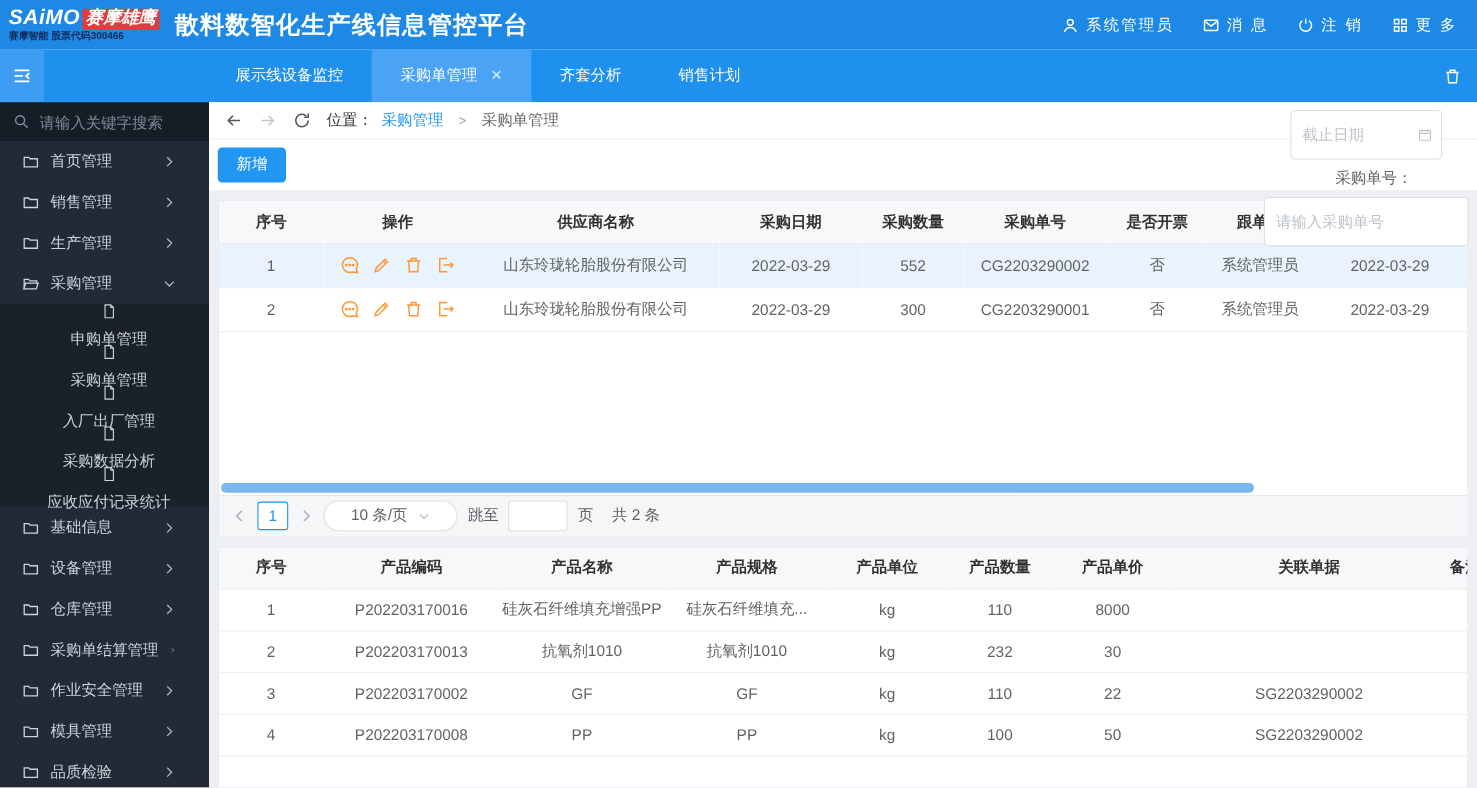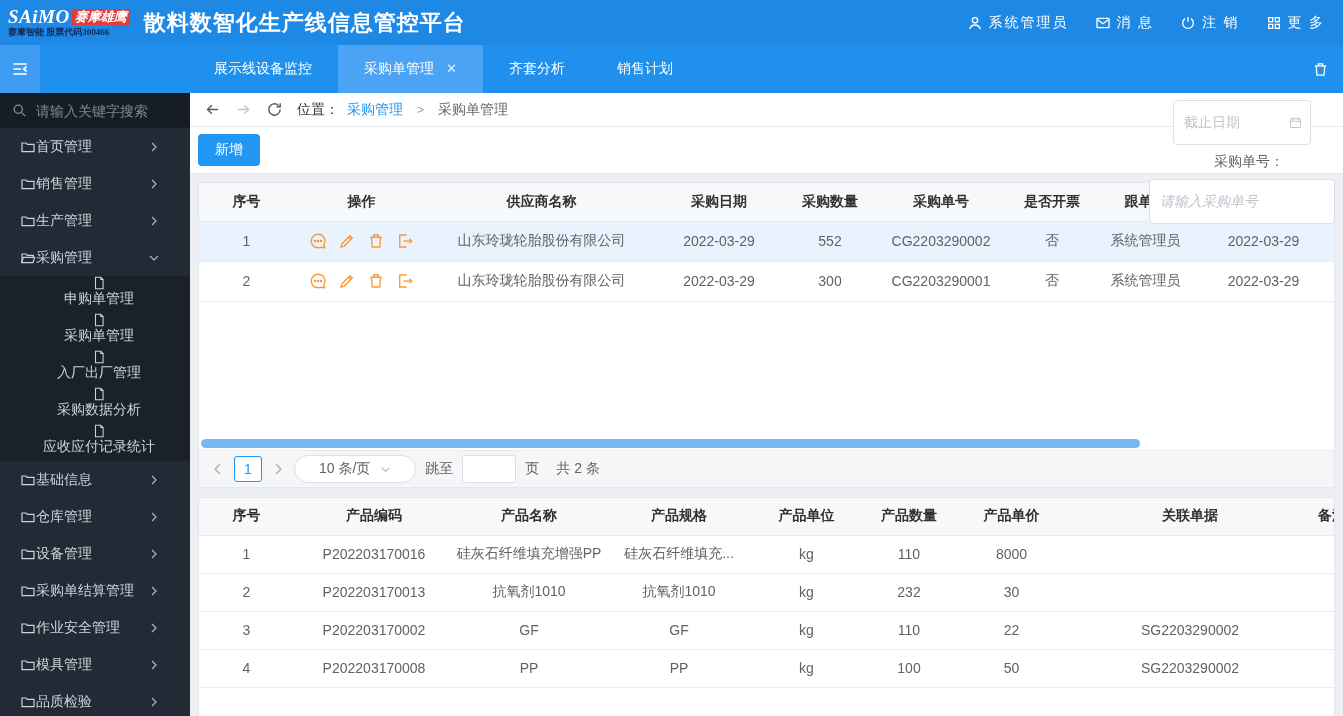--- a/index.html
+++ b/index.html
@@ -1,24 +1,24 @@
 <!DOCTYPE html>
 <html><head>
 <meta charset="utf-8">
 <style>
   * { box-sizing: border-box; margin: 0; padding: 0; }
   html, body { width: 1343px; height: 716px; overflow: hidden; }
   body { font-family: "Liberation Sans", "DejaVu Sans", sans-serif; font-size: 14px; color: #333; background: #edeff3; }
 
   
-  .topbar { height: 45px; background: #1e88e5; display: flex; align-items: center; padding: 0 18px 0 8px; color: #fff; font-family: Liberation Serif, serif; }
+  .topbar { height: 45px; background: #1e88e5; display: flex; align-items: center; padding: 0 18px 0 8px; color: #fff; }
   .logo { display: flex; flex-direction: column; justify-content: center; line-height: 1.05; margin-right: 14px; }
   .logo-top { display: flex; align-items: center; }
   .logo-saimo { font-style: italic; font-weight: bold; font-size: 19px; letter-spacing: .5px; }
-  .logo-badge { background: #e23b3b; color: #fff; font-size: 13px; font-weight: bold; font-style: italic; padding: 1px 3px; margin-left: 2px; }
+  .logo-badge { background: #e23b3b; color: #fff; font-size: 16px; font-weight: bold; font-style: italic; padding: 1px 3px; margin-left: 2px; }
   .logo-sub { font-size: 9px; color: rgba(15,25,60,.85); font-weight: bold; margin-top: 1px; white-space: nowrap; }
   .app-title { font-size: 22px; font-weight: bold; letter-spacing: 1px; white-space: nowrap; }
   .topbar-right { margin-left: auto; display: flex; align-items: center; gap: 26px; font-size: 14px; }
   .top-item { display: flex; align-items: center; gap: 6px; cursor: pointer; white-space: nowrap; letter-spacing: 2px; }
   .top-item svg { width: 16px; height: 16px; }
 
   
   .tabbar { height: 48px; background: #2090ef; display: flex; align-items: stretch; color: #fff; }
   .collapse-btn { width: 40px; background: #3e9df2; display: flex; align-items: center; justify-content: center; cursor: pointer; flex: 0 0 auto; }
   .collapse-btn svg { width: 20px; height: 20px; }
@@ -31,21 +31,21 @@
 
   
   .main { display: flex; height: 623px; }
 
   
   .sidebar { width: 190px; flex: 0 0 190px; background: #222a35; color: #ccd3db; overflow: hidden; }
   .side-search { height: 35px; background: #161d26; display: flex; align-items: center; padding: 0 12px; gap: 9px; justify-content: center; }
   .side-search svg { width: 15px; height: 15px; color: #8a93a0; flex: 0 0 auto; }
   .side-search input { background: transparent; border: none; outline: none; color: #ccd3db; font-size: 14px; width: 100%; font-family: inherit; }
   .side-search input::placeholder { color: #7e8793; }
-  .menu-item { height: 37px; display: flex; align-items: center; padding: 0 30px 0 20px; cursor: pointer; font-size: 14px; white-space: nowrap; }
+  .menu-item { height: 37px; display: flex; align-items: center; padding: 0 30px 0 20px; gap: 10px; cursor: pointer; font-size: 14px; white-space: nowrap; }
   .menu-item svg.mi { width: 16px; height: 16px; flex: 0 0 auto; }
   .menu-item .chev { margin-left: auto; width: 12px; height: 12px; color: #aeb6c0; }
   .submenu { background: #1a212b; }
   .submenu .menu-item { padding-left: 38px; flex-direction: column; }
   .submenu svg.mi { width: 14px; height: 14px; }
 
   
   .content { flex: 1; display: flex; flex-direction: column; background: #edeff3; overflow: hidden; }
 
   .breadcrumb-bar { height: 34px; background: #fff; border-bottom: 1px solid #e8eaec; display: flex; align-items: center; padding: 0 14px; gap: 14px; font-size: 14px; }
@@ -57,21 +57,21 @@
   .crumb-cur { color: #666; }
 
   .filter-bar { height: 47px; background: #fff; display: flex; align-items: center; padding: 0 8px; border-bottom: 1px solid #e8eaec; }
   .btn { background: #2196f3; color: #fff; border: none; border-radius: 4px; height: 32px; padding: 0 17px; font-size: 14px; cursor: pointer; font-family: inherit; }
   .filter-right { margin-left: auto; display: flex; align-items: center; gap: 8px; flex-direction: column; }
   .f-label { color: #606266; white-space: nowrap; }
   .input-wrap { position: relative; display: flex; align-items: center; }
   .input-wrap input { height: 45px; border: 1px solid #dcdfe6; border-radius: 4px; padding: 0 10px; font-size: 14px; color: #606266; outline: none; font-family: inherit; }
   .input-wrap input::placeholder { color: #bfc4cc; }
   .date-input input { width: 138px; padding-right: 28px; }
-  .order-input input { width: 186px; font-style: italic; }
+  .order-input input { width: 186px; }
   .cal-ico { position: absolute; right: 8px; width: 15px; height: 15px; color: #c0c4cc; pointer-events: none; }
   .tilde { color: #606266; }
 
   .content-body { flex: 1; padding: 8px; overflow: hidden; }
   .panel { background: #fff; border: 1px solid #e4e7ed; }
 
   
   table { border-collapse: collapse; table-layout: fixed; }
   th, td { font-size: 14px; text-align: center; overflow: hidden; white-space: nowrap; }
   thead th { background: #f7f8fa; color: #303133; font-weight: bold; height: 38px; border-bottom: 1px solid #e8eaec; }
@@ -267,30 +267,30 @@
           </svg>
         <span>基础信息</span>
         <svg class="chev" viewBox="0 0 24 24" fill="none" stroke="currentColor" stroke-width="2.4">
             <path d="M8 4l8 8-8 8"></path>
           </svg>
       </div>
       <div class="menu-item">
         <svg class="mi" viewBox="0 0 24 24" fill="none" stroke="currentColor" stroke-width="1.8">
             <path d="M3 6h6l2 2h10v11H3z"></path>
           </svg>
+        <span>设备管理</span>
+        <svg class="chev" viewBox="0 0 24 24" fill="none" stroke="currentColor" stroke-width="2.4">
+            <path d="M8 4l8 8-8 8"></path>
+          </svg>
+      </div>
+      <div class="menu-item">
+        <svg class="mi" viewBox="0 0 24 24" fill="none" stroke="currentColor" stroke-width="1.8">
+            <path d="M3 6h6l2 2h10v11H3z"></path>
+          </svg>
         <span>仓库管理</span>
-        <svg class="chev" viewBox="0 0 24 24" fill="none" stroke="currentColor" stroke-width="2.4">
-            <path d="M8 4l8 8-8 8"></path>
-          </svg>
-      </div>
-      <div class="menu-item">
-        <svg class="mi" viewBox="0 0 24 24" fill="none" stroke="currentColor" stroke-width="1.8">
-            <path d="M3 6h6l2 2h10v11H3z"></path>
-          </svg>
-        <span>设备管理</span>
         <svg class="chev" viewBox="0 0 24 24" fill="none" stroke="currentColor" stroke-width="2.4">
             <path d="M8 4l8 8-8 8"></path>
           </svg>
       </div>
       <div class="menu-item">
         <svg class="mi" viewBox="0 0 24 24" fill="none" stroke="currentColor" stroke-width="1.8">
             <path d="M3 6h6l2 2h10v11H3z"></path>
           </svg>
         <span>采购单结算管理</span>
         <svg class="chev" viewBox="0 0 24 24" fill="none" stroke="currentColor" stroke-width="2.4">

